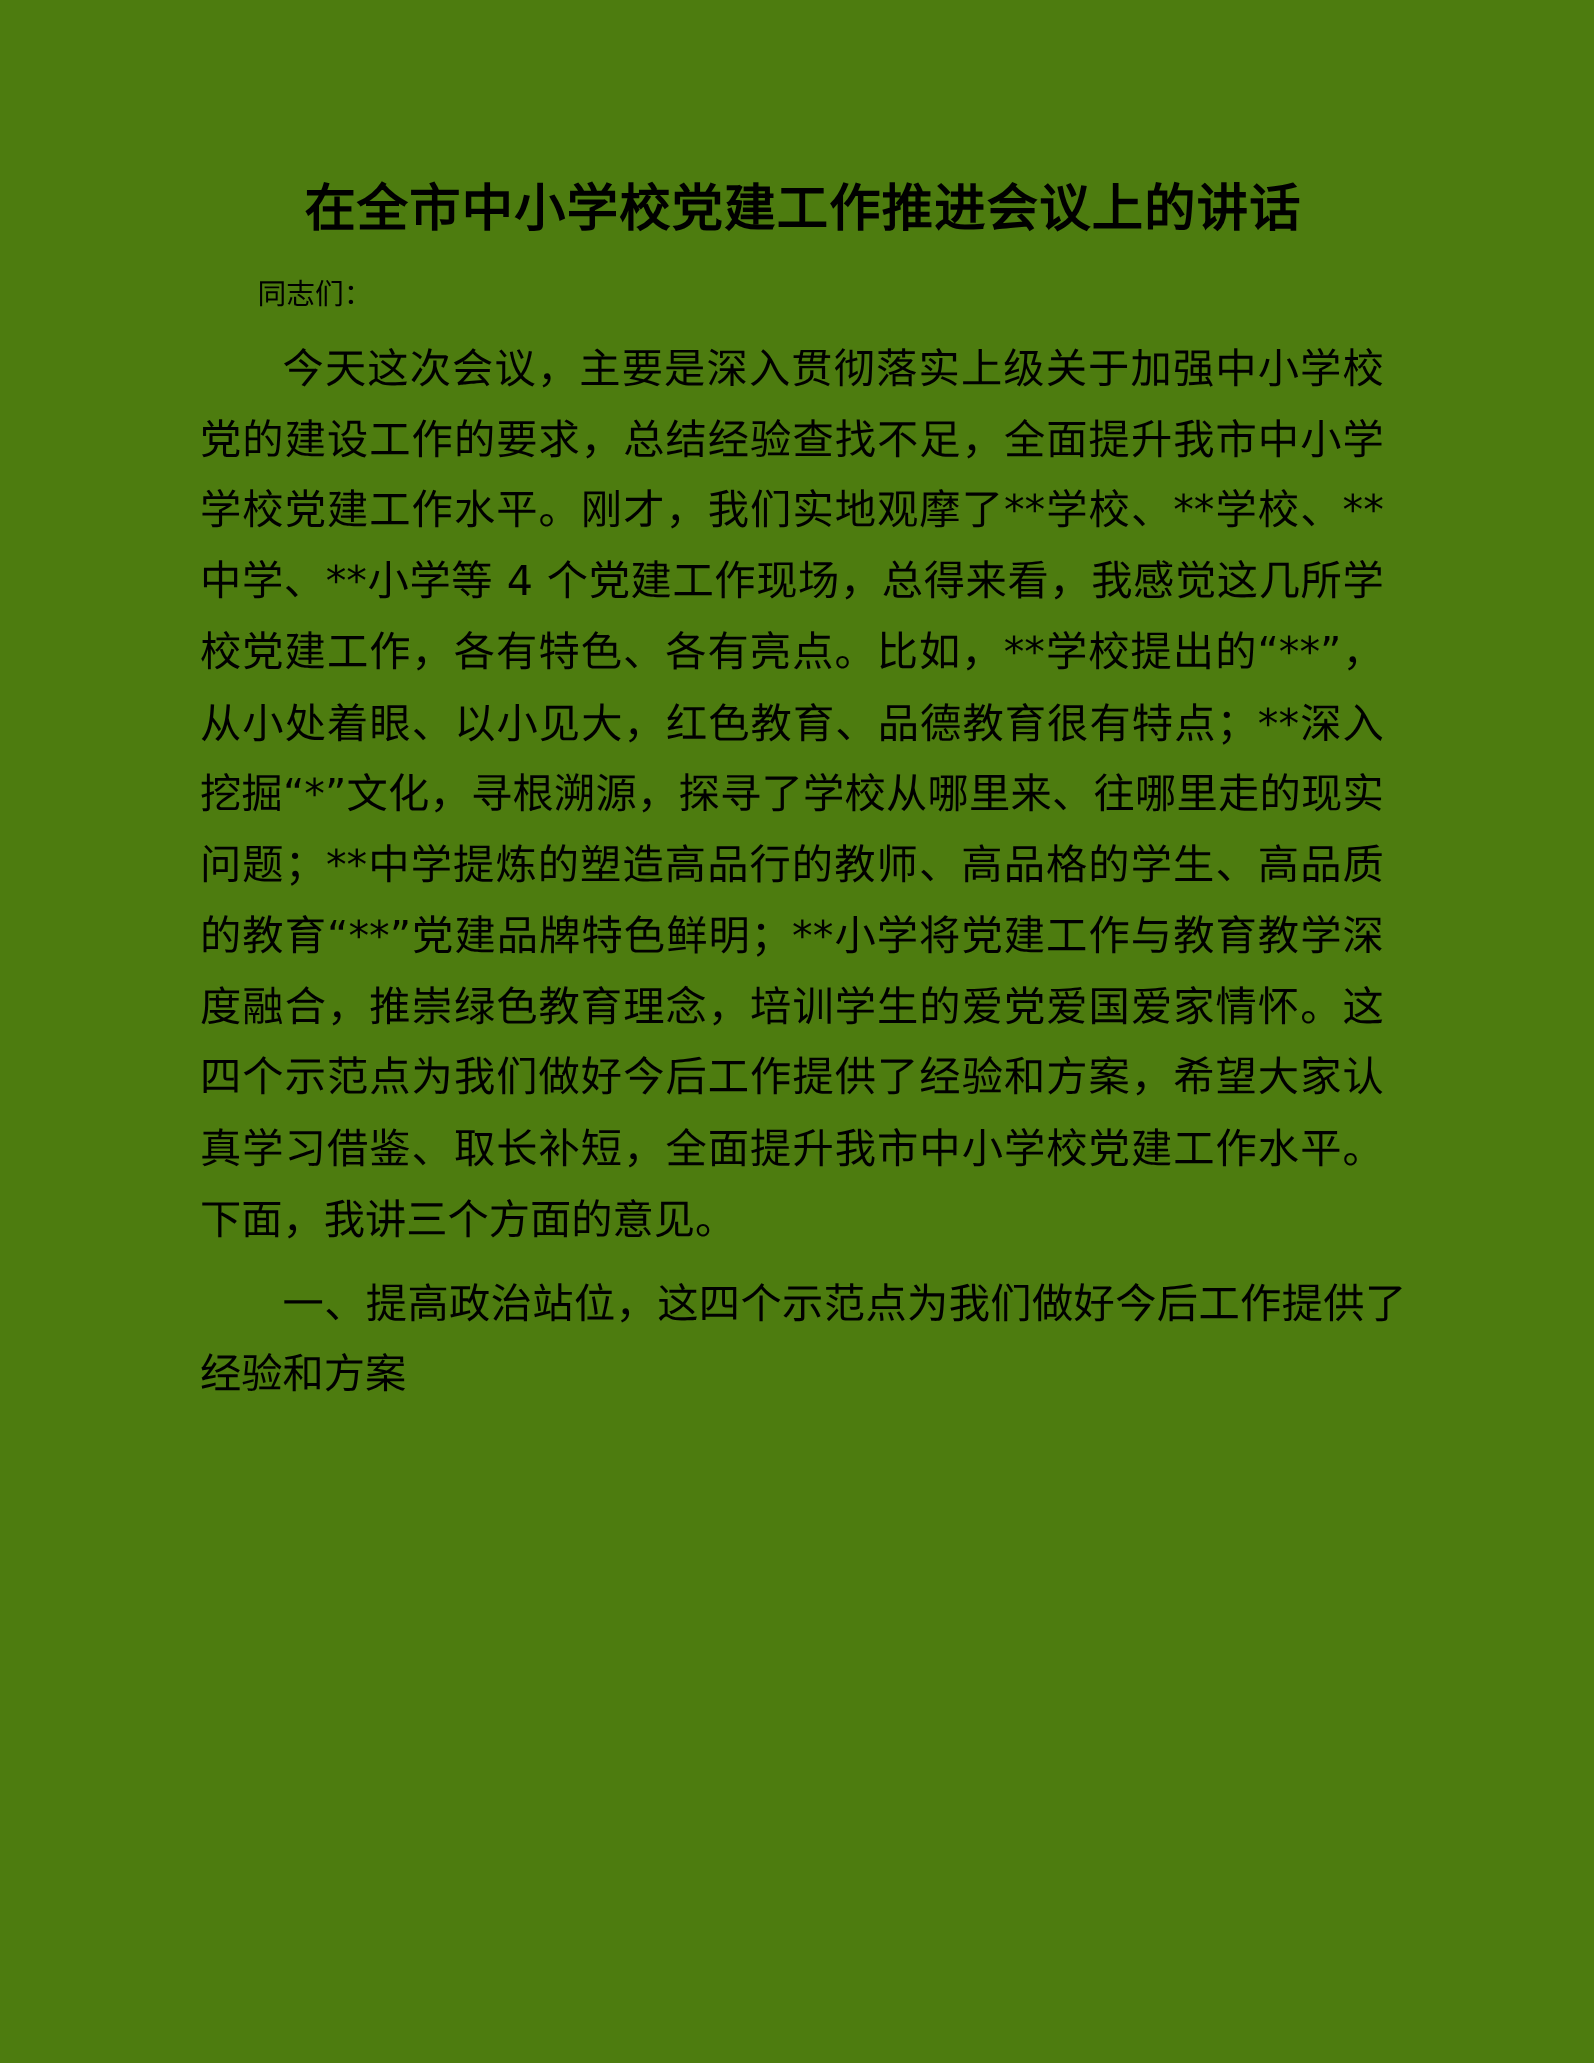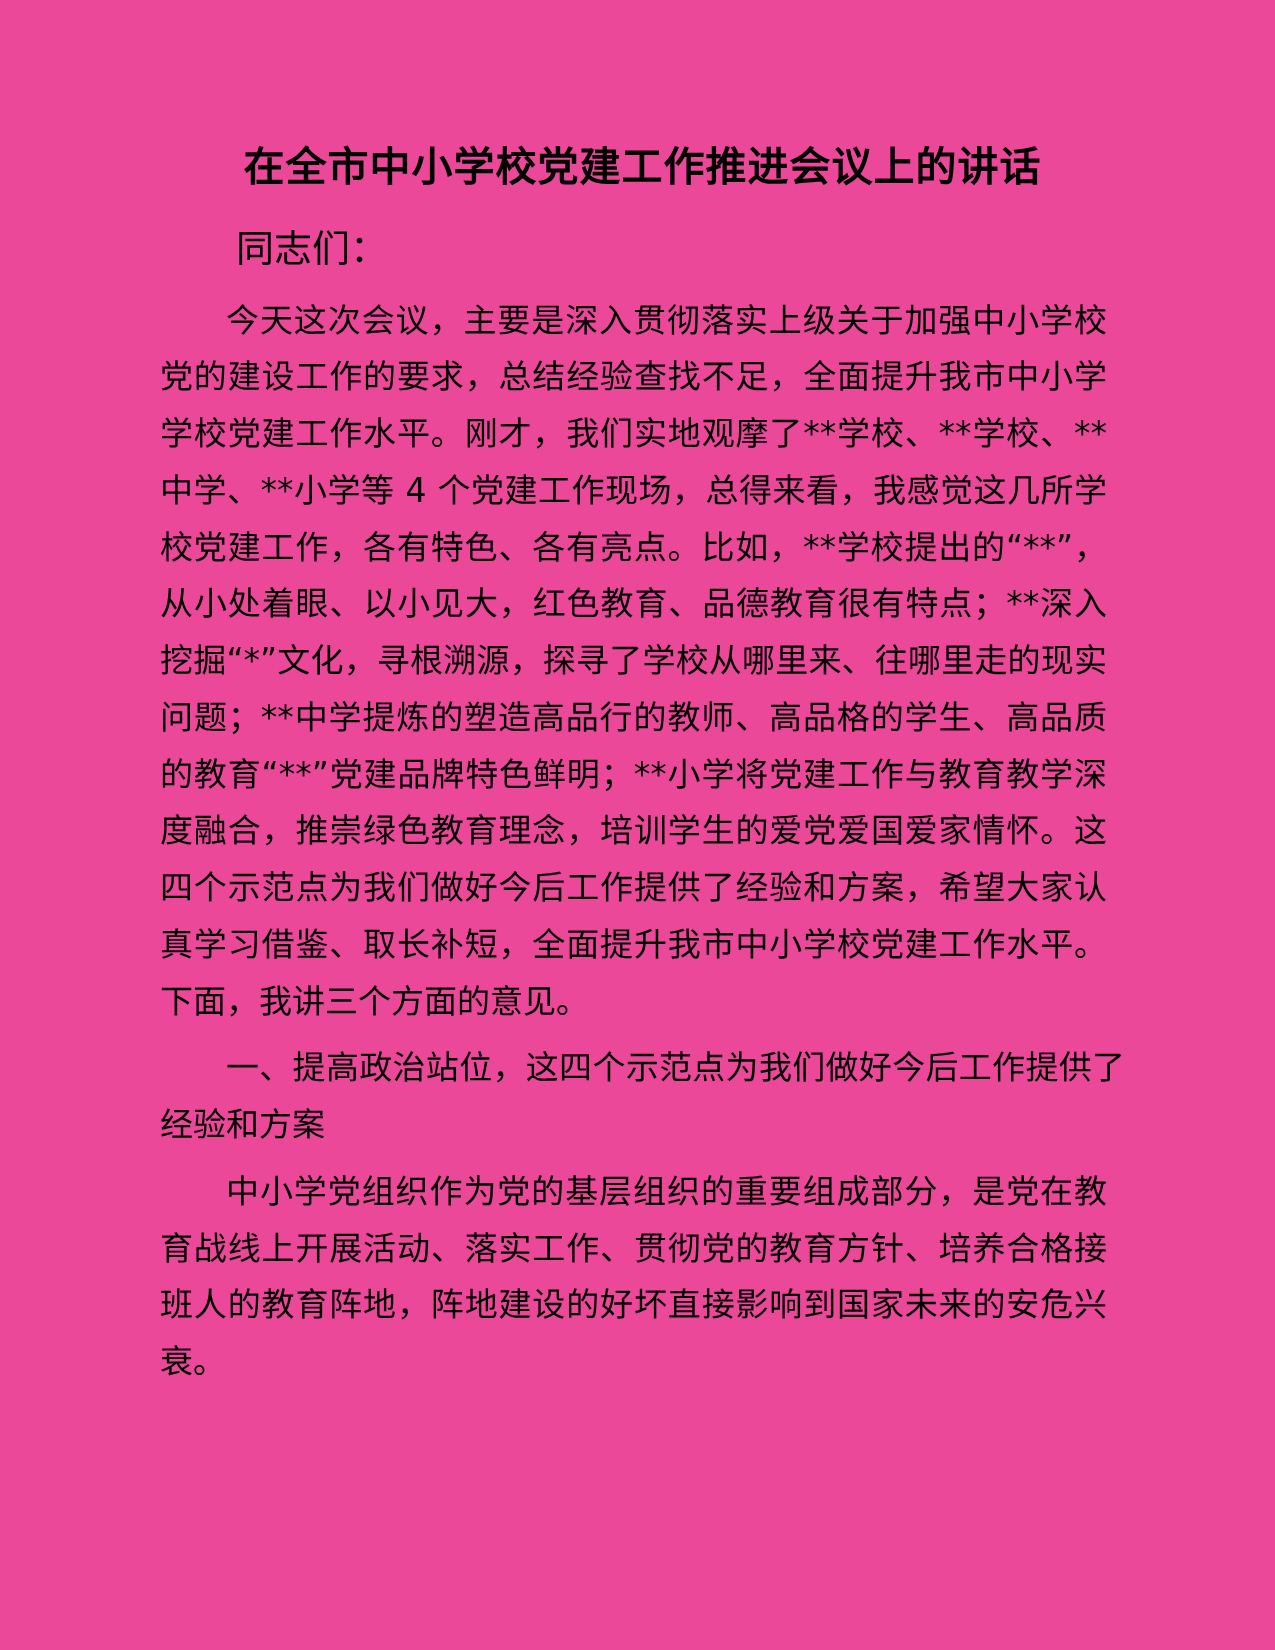--- a/index.html
+++ b/index.html
@@ -3,38 +3,38 @@
 <meta charset="utf-8">
 <style>
   html, body {
     margin: 0;
     padding: 0;
     background: #ffffff;
   }
   .page {
     width: 1275px;
     height: 1650px;
-    background: #ec4899;
+    background: #4d7c0f;
     box-sizing: border-box;
     padding: 140px 150px 0 160px;
     font-family: "DejaVu Sans", "Liberation Sans", sans-serif;
     color: #000000;
     position: relative;
     overflow: hidden;
   }
   .doc-title {
     font-size: 41px;
     font-weight: bold;
     text-align: center;
     letter-spacing: 1px;
     line-height: 1.35;
     margin: 0 0 22px 0;
   }
   .salutation {
-    font-size: 38px;
+    font-size: 23px;
     line-height: 1.72;
     text-indent: 2em;
     margin: 0 0 10px 0;
   }
   .para {
     font-size: 33px;
     line-height: 1.72;
     text-indent: 2em;
     margin: 0 18px 10px 0;
     text-align: justify;
@@ -56,15 +56,14 @@
 <div class="page">
 
   <h1 class="doc-title">在全市中小学校党建工作推进会议上的讲话</h1>
 
   <p class="salutation">同志们：</p>
 
   <p class="para">今天这次会议，主要是深入贯彻落实上级关于加强中小学校党的建设工作的要求，总结经验查找不足，全面提升我市中小学学校党建工作水平。刚才，我们实地观摩了**学校、**学校、**中学、**小学等 4 个党建工作现场，总得来看，我感觉这几所学校党建工作，各有特色、各有亮点。比如，**学校提出的“**”，从小处着眼、以小见大，红色教育、品德教育很有特点；**深入挖掘“*”文化，寻根溯源，探寻了学校从哪里来、往哪里走的现实问题；**中学提炼的塑造高品行的教师、高品格的学生、高品质的教育“**”党建品牌特色鲜明；**小学将党建工作与教育教学深度融合，推崇绿色教育理念，培训学生的爱党爱国爱家情怀。这四个示范点为我们做好今后工作提供了经验和方案，希望大家认真学习借鉴、取长补短，全面提升我市中小学校党建工作水平。下面，我讲三个方面的意见。</p>
 
   <p class="heading">一、提高政治站位，这四个示范点为我们做好今后工作提供了经验和方案</p>
 
-  <p class="para">中小学党组织作为党的基层组织的重要组成部分，是党在教育战线上开展活动、落实工作、贯彻党的教育方针、培养合格接班人的教育阵地，阵地建设的好坏直接影响到国家未来的安危兴衰。</p>
 
 </div>
 
 </body></html>

